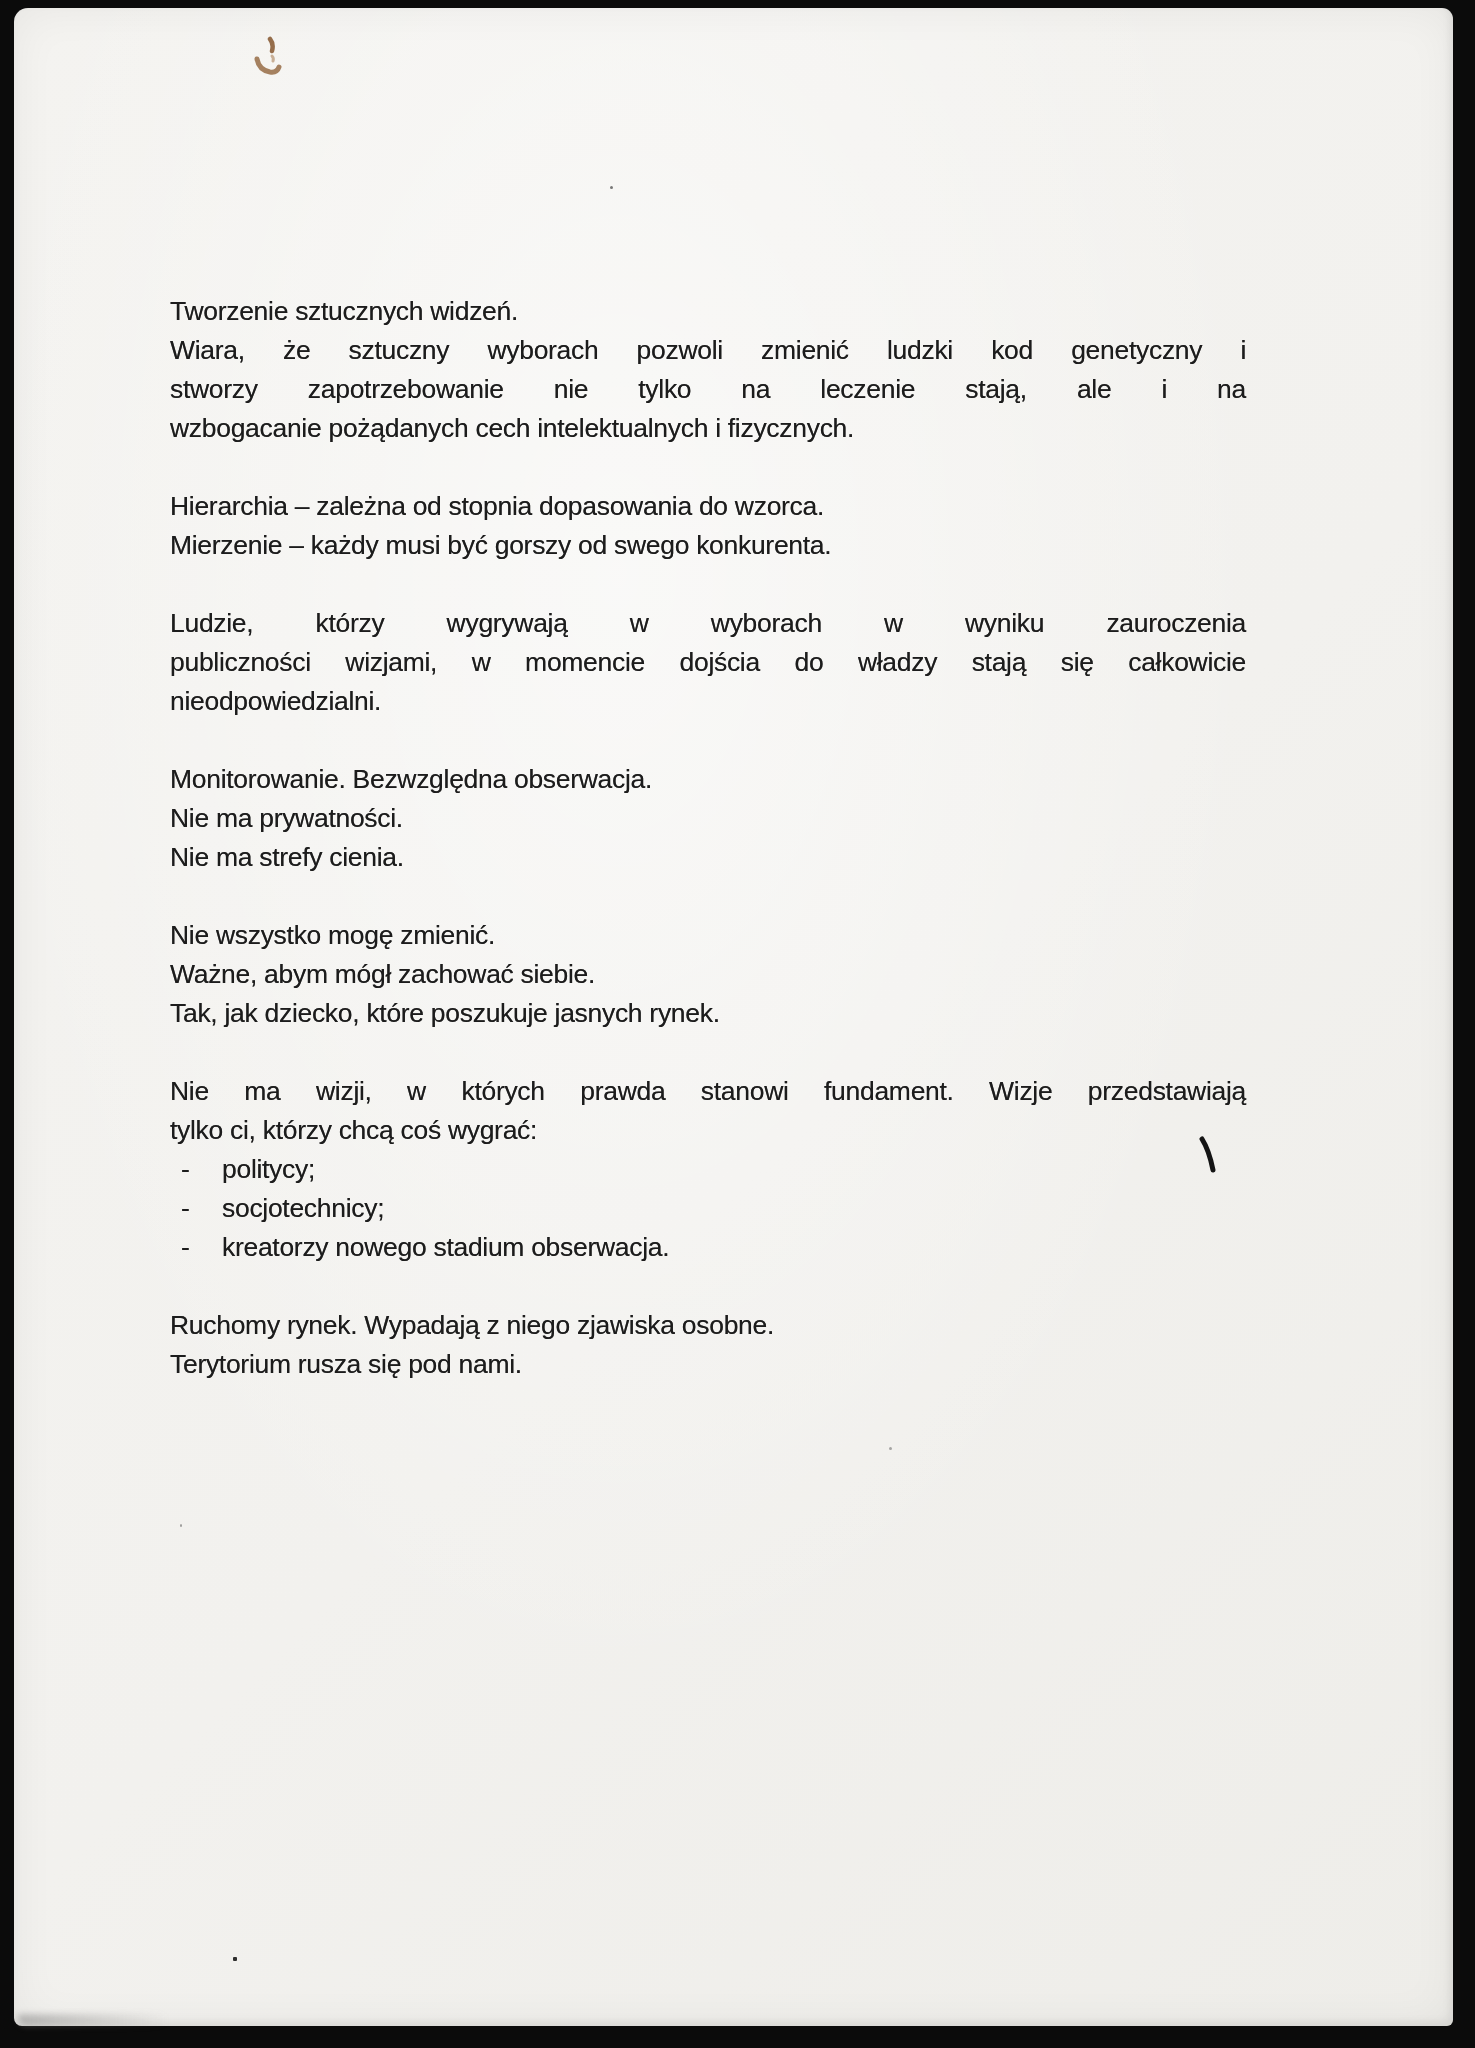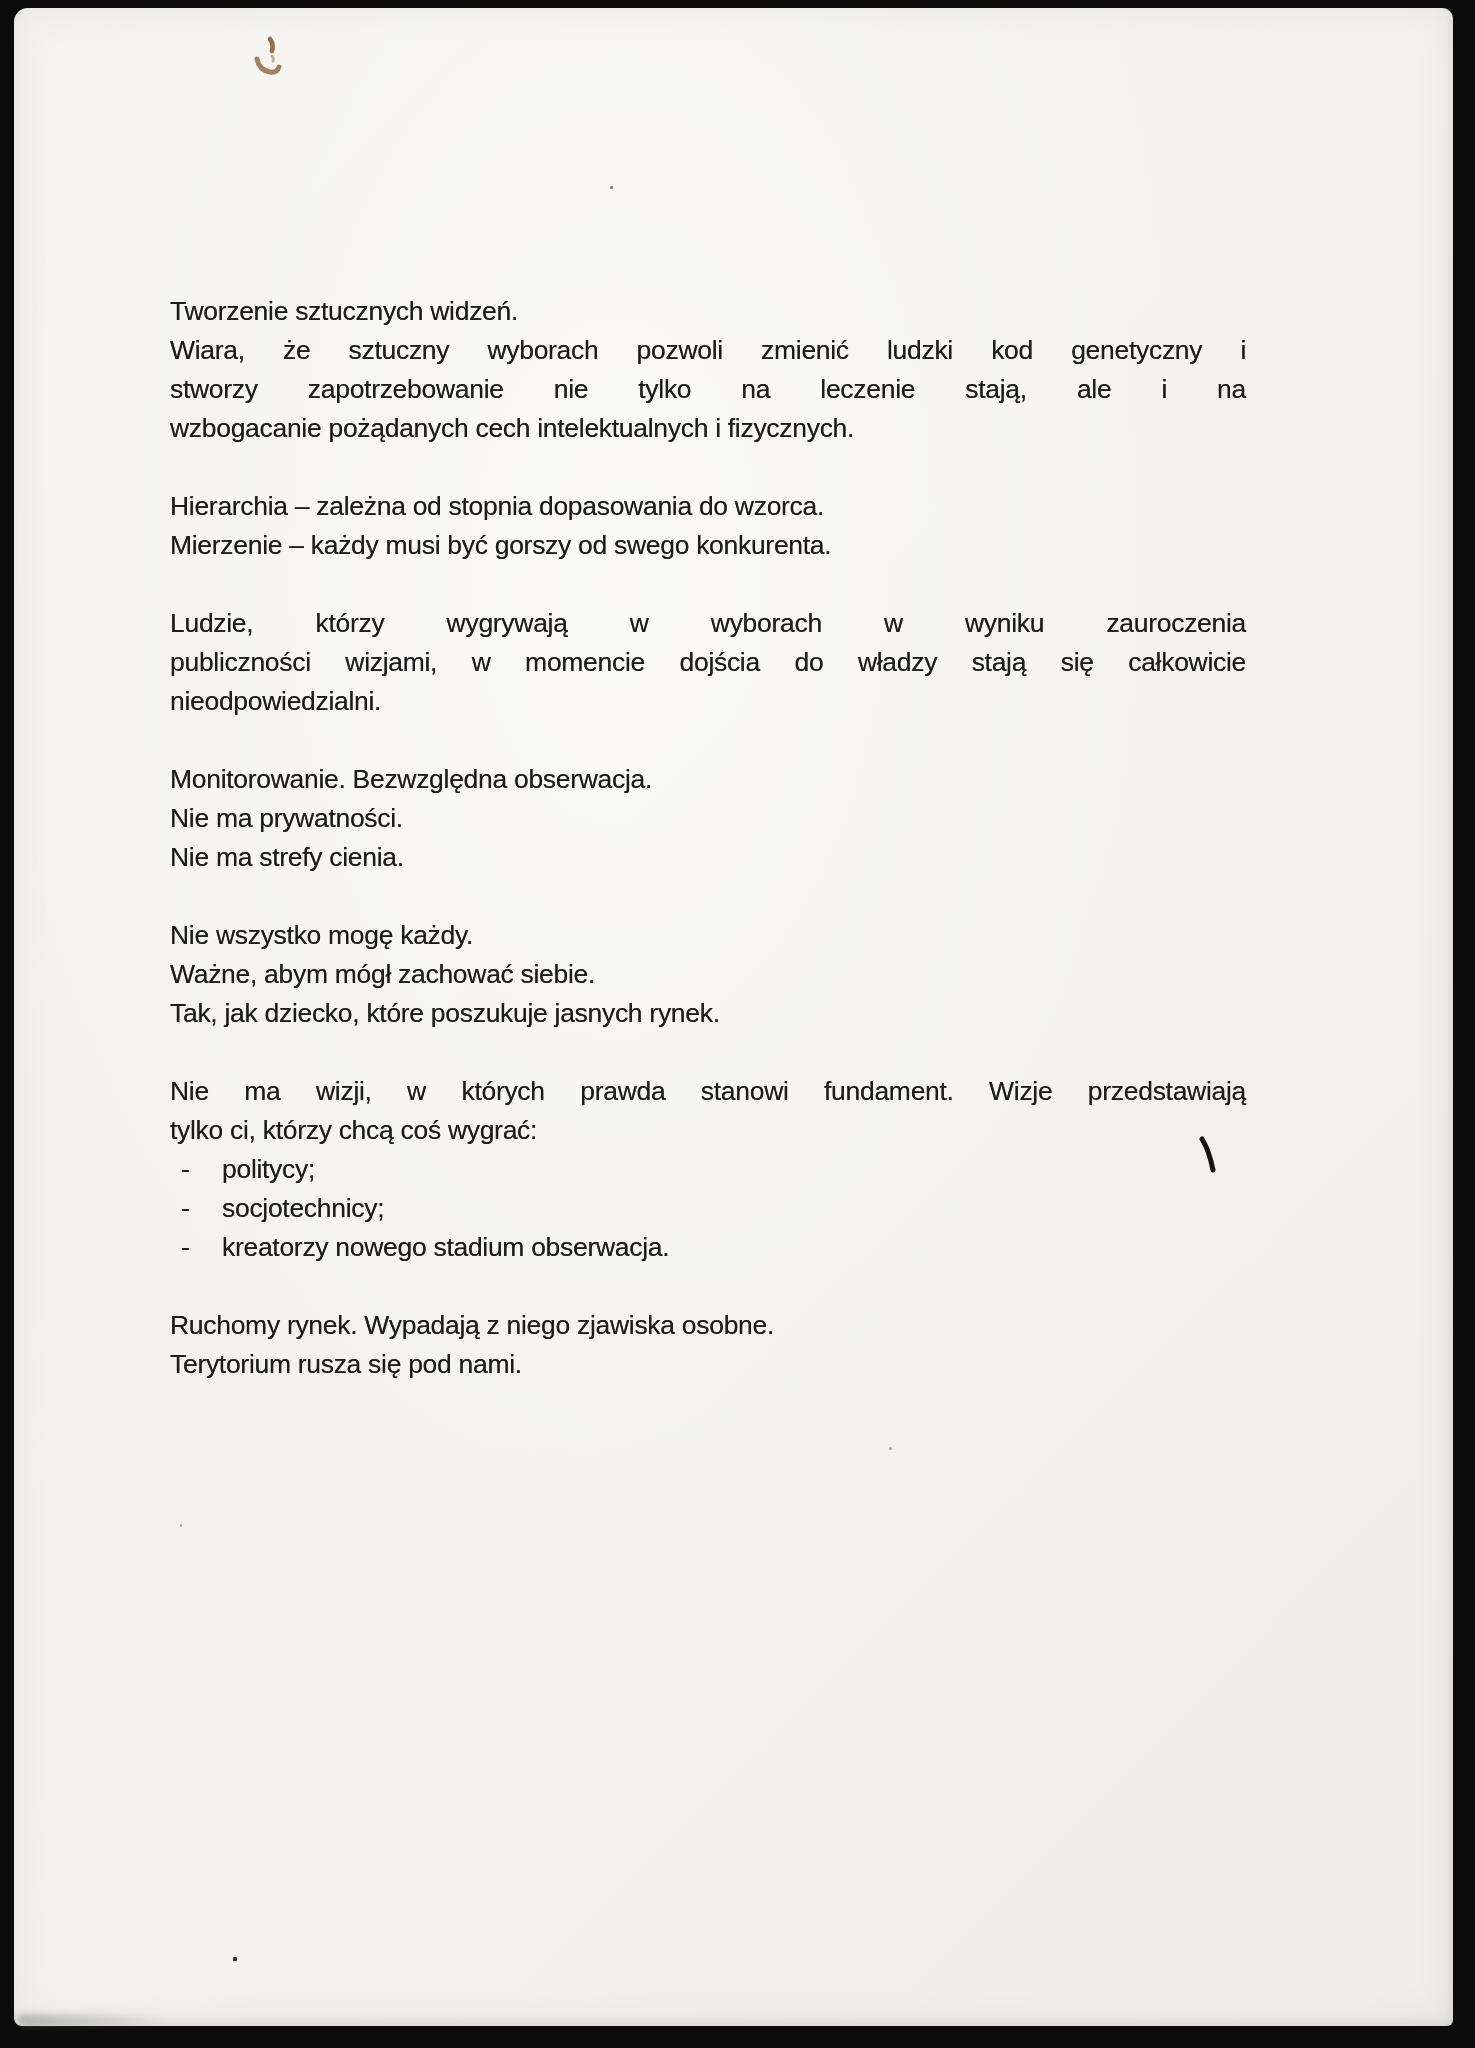--- a/index.html
+++ b/index.html
@@ -78,21 +78,21 @@
         <div class="line just">Ludzie, którzy wygrywają w wyborach w wyniku zauroczenia</div>
         <div class="line just">publiczności wizjami, w momencie dojścia do władzy stają się całkowicie</div>
         <div class="line">nieodpowiedzialni.</div>
       </div>
       <div class="para">
         <div class="line">Monitorowanie. Bezwzględna obserwacja.</div>
         <div class="line">Nie ma prywatności.</div>
         <div class="line">Nie ma strefy cienia.</div>
       </div>
       <div class="para">
-        <div class="line">Nie wszystko mogę każdy.</div>
+        <div class="line">Nie wszystko mogę zmienić.</div>
         <div class="line">Ważne, abym mógł zachować siebie.</div>
         <div class="line">Tak, jak dziecko, które poszukuje jasnych rynek.</div>
       </div>
       <div class="para">
         <div class="line just">Nie ma wizji, w których prawda stanowi fundament. Wizje przedstawiają</div>
         <div class="line">tylko ci, którzy chcą coś wygrać:</div>
         <div class="line bullet">
           <span class="dash">-</span>
           <span>politycy;</span>
         </div>

